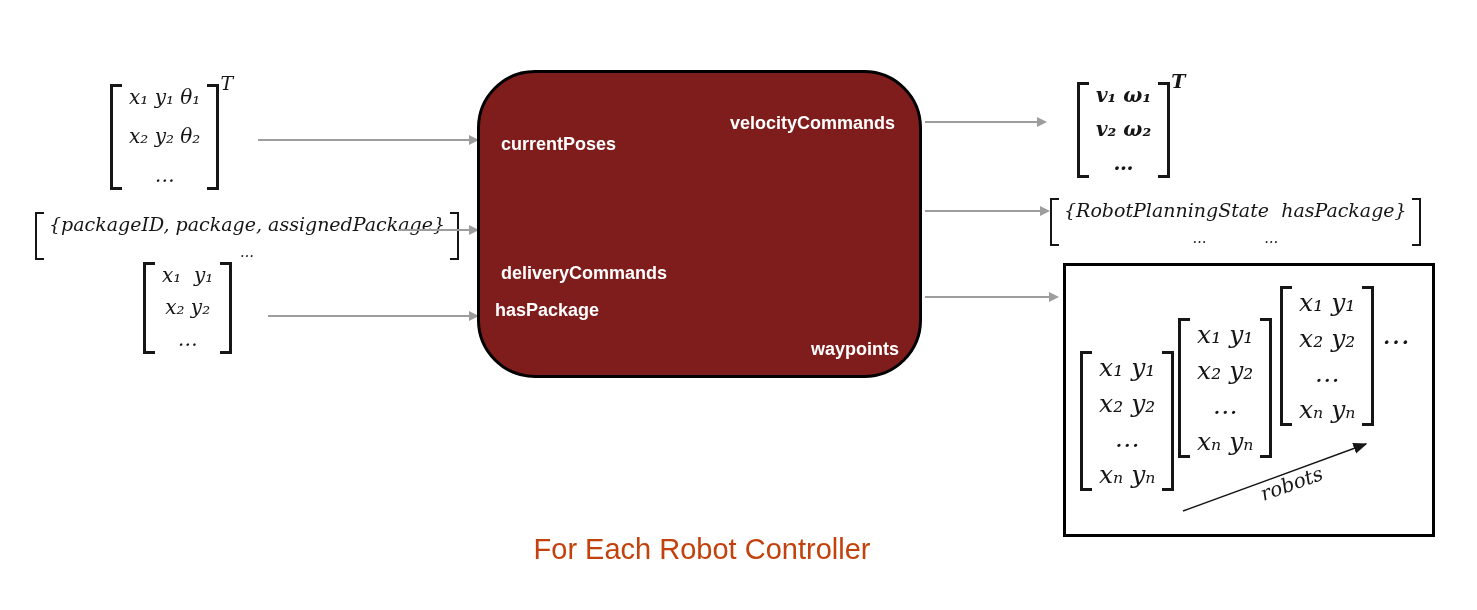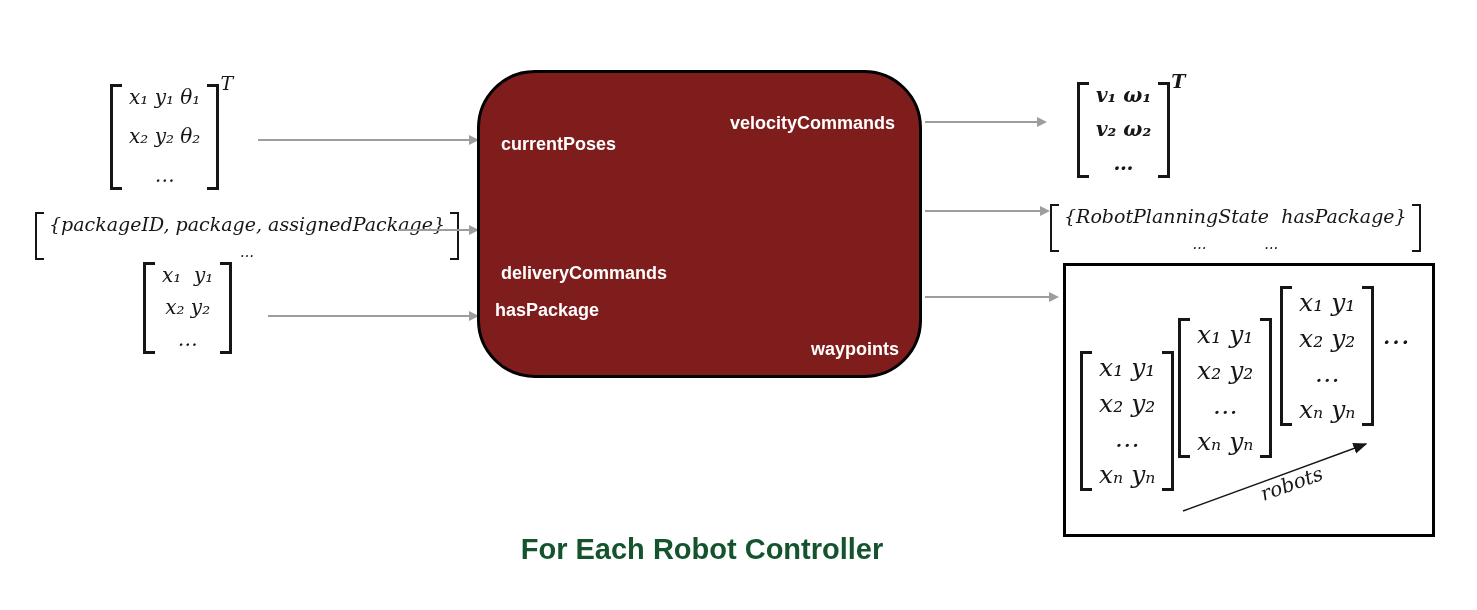--- a/index.html
+++ b/index.html
@@ -32,21 +32,21 @@
                 box-sizing:border-box; background:#7f1d1d; border:3px solid #000;
                 border-radius:58px; }
   .port { position:absolute; color:#fff; font-weight:bold; font-size:18px;
           white-space:nowrap; transform:translateY(-50%); }
   
   .panel { position:absolute; left:1063px; top:263px; width:372px; height:274px;
            box-sizing:border-box; border:3px solid #000; background:#fff; }
   .panel .matrix { position:absolute; }
   .panel-dots { position:absolute; font-size:28px; }
   .title { position:absolute; left:402px; top:533px; width:600px; text-align:center;
-           font-size:29px; font-weight:bold; color:#14532d; }
+           font-size:29px; font-weight:normal; color:#c2410c; }
 </style>
 </head>
 <body>
 
 <div class="matrix math" style="left:110px; top:84px; height:106px;">
   <span class="bk l"></span>
   <div class="m-rows">
     <div>x₁ y₁ θ₁</div>
     <div>x₂ y₂ θ₂</div>
     <div>…</div>
@@ -94,21 +94,21 @@
   <span class="bk l"></span>
   <div class="m-rows">
     <div>v₁ ω₁</div>
     <div>v₂ ω₂</div>
     <div>…</div>
   </div>
   <span class="bk r"></span>
   <span class="m-sup">T</span>
 </div>
 
-<div class="matrix thin math" style="left:1050px; top:204px; height:48px;">
+<div class="matrix thin math" style="left:1050px; top:198px; height:48px;">
   <span class="bk l"></span>
   <div class="m-rows small">
     <div>{RobotPlanningState&nbsp;&nbsp;hasPackage}</div>
     <div class="dots-row">…&nbsp;&nbsp;&nbsp;&nbsp;&nbsp;&nbsp;&nbsp;&nbsp;&nbsp;&nbsp;&nbsp;&nbsp;&nbsp;…</div>
   </div>
   <span class="bk r"></span>
 </div>
 
 <div class="panel">
 

